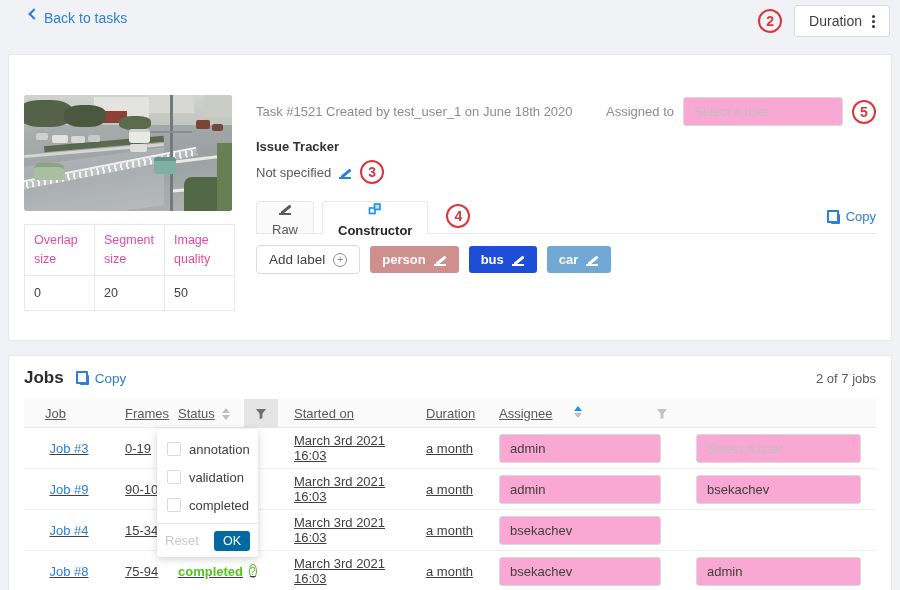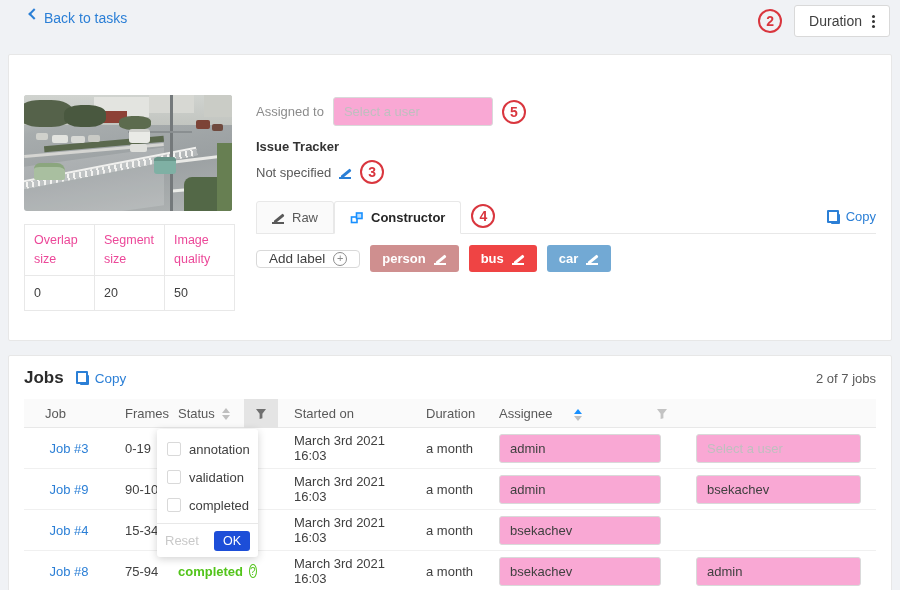--- a/index.html
+++ b/index.html
@@ -65,71 +65,71 @@
   .params td{height:35px;color:#404040;}
   .right-col{position:absolute;left:247px;top:42px;right:15px;}
   .meta-row{display:flex;align-items:center;justify-content:space-between;}
   .meta-text{font-size:13px;color:#8c8c8c;}
   .assigned{display:flex;align-items:center;gap:9px;}
   .assigned .lbl{font-size:13px;color:#8c8c8c;}
   .assigned input{width:160px;}
   .issue-label{margin-top:13px;font-size:13px;font-weight:bold;color:#333;}
   .issue-value{margin-top:6px;display:flex;align-items:center;gap:8px;font-size:13px;color:#595959;}
   .tabbar{margin-top:13px;display:flex;align-items:flex-end;border-bottom:1px solid #e8e8e8;height:37px;position:relative;}
-  .tab{height:33px;display:flex;align-items:center;gap:7px;padding:0 15px;margin-right:0;margin-bottom:-1px;
-    background:#fafafa;border:1px solid #e8e8e8;border-radius:3px 3px 0 0;font-size:13px;color:#595959;cursor:pointer;}
+  .tab{height:33px;display:flex;align-items:center;gap:7px;padding:0 15px;margin-right:8px;margin-bottom:-1px;
+    background:#fafafa;border:1px solid #e8e8e8;border-radius:3px 3px 0 0;font-size:13px;color:#595959;cursor:pointer;flex-direction:column;}
   .tab.active{background:#fff;border-bottom-color:#fff;color:#262626;font-weight:bold;}
   .tab .block-icon{display:inline-flex;}
   .tabbar .ann-circle{margin:0 0 5px 10px;}
   .tab-extra{margin-left:auto;margin-bottom:9px;display:flex;align-items:center;gap:6px;
     font-size:13px;color:#2b7fd6;cursor:pointer;}
   .labels-row{margin-top:11px;display:flex;align-items:center;gap:10px;}
-  .add-label-btn{height:18px;background:#fff;border:1px solid #d9d9d9;border-radius:4px;
+  .add-label-btn{height:29px;background:#fff;border:1px solid #d9d9d9;border-radius:4px;
     display:flex;align-items:center;padding:0 12px;font-size:13.5px;color:#404040;cursor:pointer;
     font-family:"Liberation Sans",sans-serif;}
   .label-chip{height:27px;border-radius:3px;display:flex;align-items:center;gap:8px;padding:0 12px;
     color:#fff;font-size:13px;font-weight:bold;cursor:pointer;}
   
   .jobs-head{position:absolute;left:15px;top:12px;right:15px;display:flex;align-items:center;}
   .jobs-head h2{font-size:17px;font-weight:bold;color:#2b2b2b;margin-right:12px;}
   .jobs-copy{display:flex;align-items:center;gap:6px;font-size:13.5px;color:#2b7fd6;cursor:pointer;}
   .jobs-count{margin-left:auto;font-size:13px;color:#595959;}
   .jtable{position:absolute;left:15px;right:15px;top:43px;}
-  .jrow{display:grid;grid-template-columns:90px 58px 72px 34px 140px 72px 196px 1fr;align-items:center;}
+  .jrow{display:grid;grid-template-columns:90px 58px 72px 34px 140px 72px 196px 1fr;align-items:center;text-decoration:underline;}
   .jheader{background:#fafafa;height:29px;border-bottom:1px solid #e8e8e8;font-size:13px;color:#595959;}
   .jheader .hcell{display:flex;align-items:center;height:29px;}
   .hcell.c-job{padding-left:21px;}
   .hcell.c-frames{padding-left:11px;}
   .hcell.c-status{padding-left:6px;}
   .hcell.c-filter{background:#e4e4e4;justify-content:center;height:29px;}
   .hcell.c-filter .funnel{color:#6f6f6f;}
   .hcell.c-started{padding-left:16px;}
   .hcell.c-duration{padding-left:8px;}
   .hcell.c-assignee{padding-left:9px;justify-content:space-between;padding-right:18px;}
   .hcell.c-reviewer{padding-left:14px;justify-content:space-between;padding-right:10px;}
-  .hcell .hlabel-wrap{display:flex;align-items:flex-end;gap:15px;}
+  .hcell .hlabel-wrap{display:flex;align-items:flex-start;gap:15px;}
   .jbody .jrow{height:41px;border-bottom:1px solid #f0f0f0;font-size:13px;color:#404040;}
   .cell-job{text-align:center;}
   .cell-job a{color:#2b7fd6;text-decoration:none;cursor:pointer;}
   .cell-frames{padding-left:11px;}
   .cell-status{padding-left:6px;display:flex;align-items:center;}
   .status-completed{color:#52c41a;font-weight:bold;}
   .cell-started{padding-left:16px;}
   .cell-duration{padding-left:8px;}
   .cell-assignee input{width:162px;margin-left:9px;}
   .cell-reviewer input{width:165px;margin-left:10px;}
   
   .filter-dd{position:absolute;left:148px;top:73px;width:101px;background:#fff;border-radius:3px;
     box-shadow:0 2px 8px rgba(0,0,0,0.18);z-index:10;}
   .filter-options{padding:6px 0 4px 0;}
   .filter-opt{height:28px;display:flex;align-items:center;gap:8px;padding:0 10px;font-size:13px;color:#404040;cursor:pointer;}
   .checkbox{width:14px;height:14px;border:1px solid #d9d9d9;border-radius:2px;background:#fff;flex:0 0 auto;}
   .filter-footer{border-top:1px solid #e8e8e8;height:34px;display:flex;align-items:center;justify-content:space-between;padding:0 8px;}
   .reset-link{font-size:13px;color:#c9c9c9;cursor:default;}
-  .ok-btn{background:#1d4ed8;color:#fff;border:none;border-radius:3px;font-size:12.5px;
+  .ok-btn{background:#0369a1;color:#fff;border:none;border-radius:3px;font-size:12.5px;
     padding:3px 9px;cursor:pointer;font-family:"Liberation Sans",sans-serif;}
 </style>
 </head>
 <body>
 
 <div class="topbar">
   <a class="back">
     <span class="chev"></span>
     <span>Back to tasks</span>
   </a>
@@ -190,20 +190,21 @@
     <tr>
       <td>0</td>
       <td>20</td>
       <td>50</td>
     </tr>
   </tbody>
     </table>
 
   <div class="right-col">
     <div class="meta-row">
+      <span class="meta-text">Task #1521 Created by test_user_1 on June 18th 2020</span>
       <span class="assigned">
         <span class="lbl">Assigned to</span>
         <input placeholder="Select a user" style="">
         <span class="ann-circle">
             <span>5</span>
           </span>
       </span>
     </div>
 
     <div class="issue-label">Issue Tracker</div>
@@ -240,21 +241,21 @@
 
     <div class="labels-row">
       <button class="add-label-btn">
         <span>Add label</span>
         <span class="plus-circle">+</span>
       </button>
       <div class="label-chip" style="background: rgb(207, 143, 143);">
         <span>person</span>
         <span class="edit-icon white"></span>
       </div>
-      <div class="label-chip" style="background: #ef4444;">
+      <div class="label-chip" style="background: #1d4ed8;">
         <span>bus</span>
         <span class="edit-icon white"></span>
       </div>
       <div class="label-chip" style="background: rgb(114, 169, 212);">
         <span>car</span>
         <span class="edit-icon white"></span>
       </div>
     </div>
   </div>
 </div>

